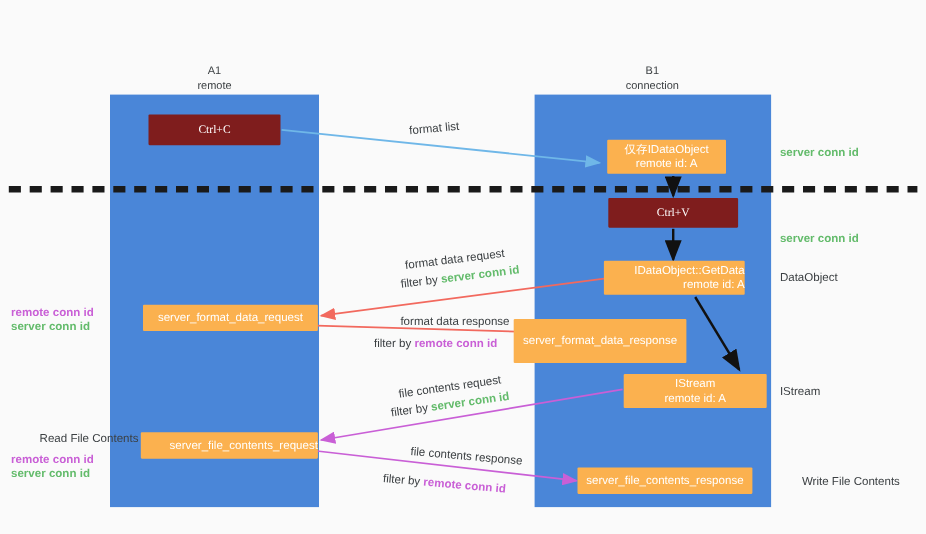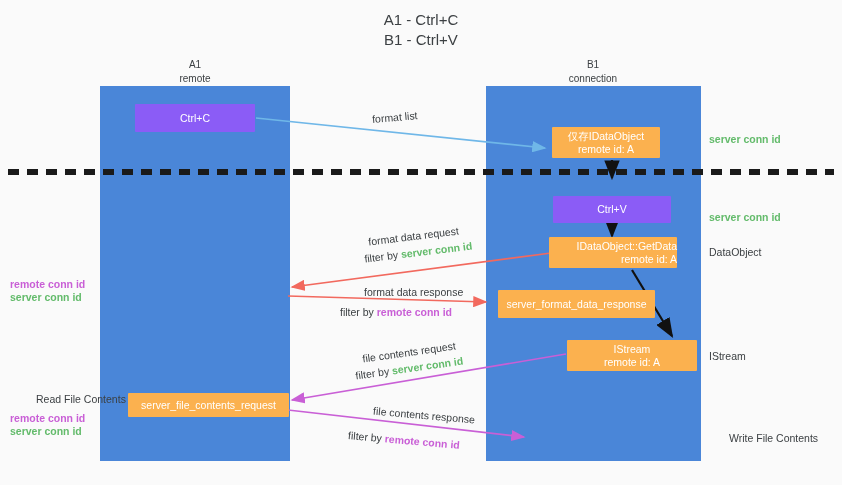--- a/index.html
+++ b/index.html
@@ -64,21 +64,21 @@
     flex-direction: column;
     align-items: center;
     justify-content: center;
     color: #ffffff;
     font-size: 10.5px;
     line-height: 13px;
     text-align: center;
     border-radius: 1px;
     white-space: nowrap;
   }
-  .node.green { background: #8b5cf6; }
+  .node.green { background: #7f1d1d; font-family: Liberation Serif, serif; }
   .node.orange { background: #fbb martin; }
   .node.orange { background: #fbb14f; }
 
   .edge-label {
     position: absolute;
     font-size: 10.5px;
     line-height: 14px;
     white-space: nowrap;
     color: #3c4043;
   }
@@ -95,24 +95,20 @@
   .side-label.green { color: #63bb6b; font-weight: bold; }
   .side-label.plain { color: #3c4043; }
   .side-label .green { color: #63bb6b; font-weight: bold; display: block; }
   .side-label .magenta { color: #c95fd6; font-weight: bold; display: block; }
 </style>
 </head>
 <body>
 
 <div class="stage">
 
-  <div class="title">
-    <span>A1 - Ctrl+C</span><br>
-    <span>B1 - Ctrl+V</span>
-  </div>
 
   <div class="lane lane-a"></div>
   <div class="lane lane-b"></div>
 
   <div class="lane-head" style="left:140px; top:58px; width:110px;">
     <span class="t1">A1</span>
     <span class="t2">remote</span>
   </div>
   <div class="lane-head" style="left:538px; top:58px; width:110px;">
     <span class="t1">B1</span>
@@ -152,43 +148,49 @@
 
   <div class="node green" style="left:135px; top:104px; width:120px; height:28px;">
     <span>Ctrl+C</span>
   </div>
 
   <div class="node orange" style="left:552px; top:127px; width:108px; height:31px;">
     <span>仅存IDataObject</span>
     <span>remote id: A</span>
   </div>
 
-  <div class="node green" style="left:553px; top:196px; width:118px; height:27px;align-items:center;">
+  <div class="node green" style="left:553px; top:180px; width:118px; height:27px;align-items:center;">
     <span>Ctrl+V</span>
   </div>
 
   <div class="node orange" style="left:549px; top:237px; width:128px; height:31px;align-items:flex-end;">
     <span>IDataObject::GetData</span>
     <span>remote id: A</span>
   </div>
 
-
-  <div class="node orange" style="left:498px; top:290px; width:157px; height:28px;">
+  <div class="node orange" style="left:130px; top:277px; width:159px; height:24px;">
+    <span>server_format_data_request</span>
+  </div>
+
+  <div class="node orange" style="left:467px; top:290px; width:157px; height:40px;">
     <span>server_format_data_response</span>
   </div>
 
   <div class="node orange" style="left:567px; top:340px; width:130px; height:31px;">
     <span>IStream</span>
     <span>remote id: A</span>
   </div>
 
-  <div class="node orange" style="left:128px; top:393px; width:161px; height:24px;">
+  <div class="node orange" style="left:128px; top:393px; width:161px; height:24px;align-items:flex-end;">
     <span>server_file_contents_request</span>
   </div>
 
+  <div class="node orange" style="left:525px; top:425px; width:159px; height:24px;">
+    <span>server_file_contents_response</span>
+  </div>
 
   <div class="edge-label" style="left:372px; top:110px; transform: rotate(-5deg);">
     <span>format list</span>
   </div>
 
   <div class="edge-label" style="left:368px; top:229px; transform: rotate(-7deg);">
     <span>format data request</span>
   </div>
   <div class="edge-label" style="left:364px; top:245px; transform: rotate(-7deg);">
     <span>filter by </span><span class="green">server conn id</span>

